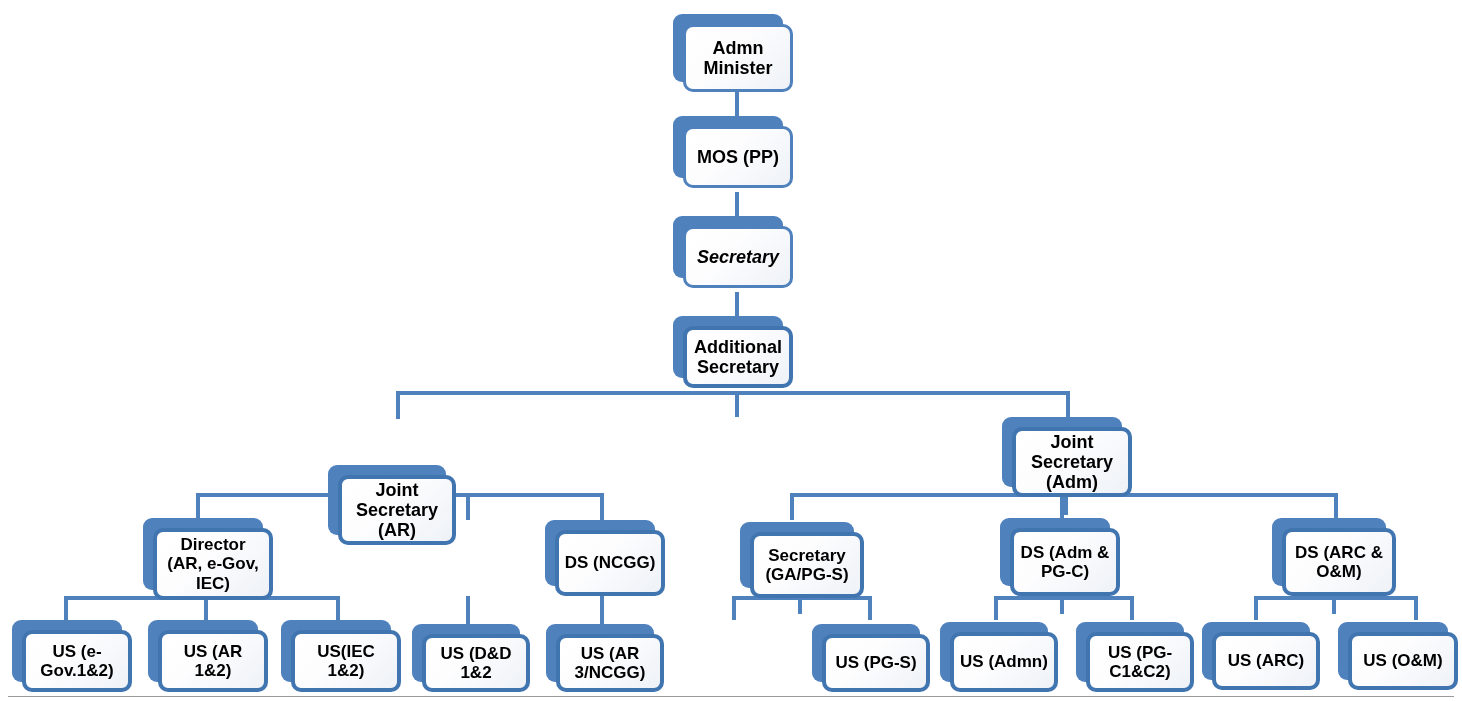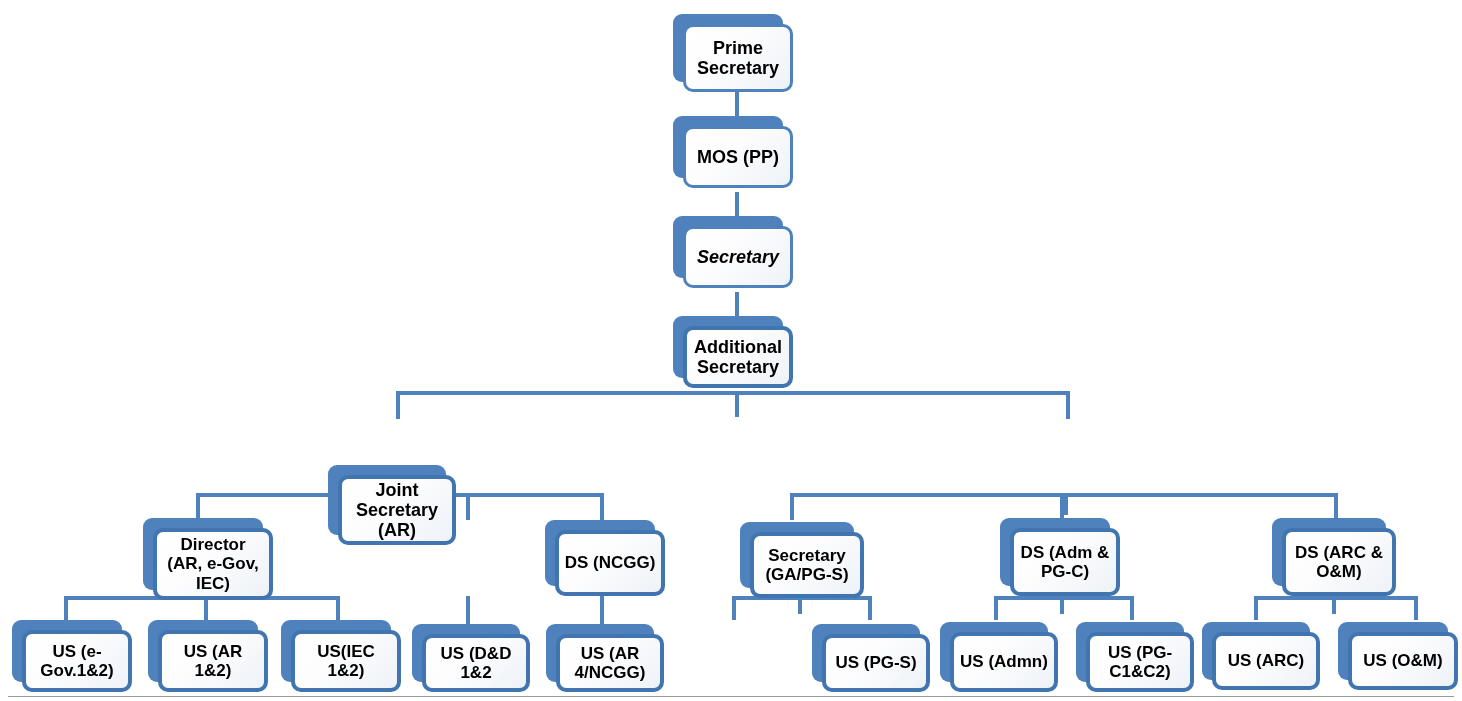--- a/index.html
+++ b/index.html
@@ -121,21 +121,21 @@
   <div class="conn v" style="left:994px; top:596px; height:24px;"></div>
   <div class="conn v" style="left:1130px; top:596px; height:24px;"></div>
 
   <div class="conn v" style="left:1332px; top:596px; height:18px;"></div>
   <div class="conn h" style="left:1254px; top:596px; width:164px;"></div>
   <div class="conn v" style="left:1254px; top:596px; height:24px;"></div>
   <div class="conn v" style="left:1414px; top:596px; height:24px;"></div>
 
   <div class="node t-18" style="left:673px; top:14px; width:110px; height:68px;">
     <div class="shadow"></div>
-    <div class="face">Prime Secretary</div>
+    <div class="face">Admn Minister</div>
   </div>
 
   <div class="node t-18" style="left:673px; top:116px; width:110px; height:62px;">
     <div class="shadow"></div>
     <div class="face">MOS (PP)</div>
   </div>
 
   <div class="node t-18" style="left:673px; top:216px; width:110px; height:62px;">
     <div class="shadow"></div>
     <div class="face italic">Secretary</div>
@@ -144,20 +144,24 @@
   <div class="node t-18 thick" style="left:673px; top:316px; width:110px; height:62px;">
     <div class="shadow"></div>
     <div class="face">Additional Secretary</div>
   </div>
 
   <div class="node t-18 thick" style="left:328px; top:417px; width:118px; height:70px;margin-top:48px;">
     <div class="shadow"></div>
     <div class="face">Joint Secretary (AR)</div>
   </div>
 
+  <div class="node t-18 thick" style="left:1002px; top:417px; width:120px; height:70px;">
+    <div class="shadow"></div>
+    <div class="face">Joint Secretary (Adm)</div>
+  </div>
 
   <div class="node t-17 thick" style="left:143px; top:518px; width:120px; height:72px;">
     <div class="shadow"></div>
     <div class="face">Director (AR, e-Gov, IEC)</div>
   </div>
 
 
   <div class="node t-17 thick" style="left:545px; top:520px; width:110px; height:66px;">
     <div class="shadow"></div>
     <div class="face">DS (NCGG)</div>
@@ -193,21 +197,21 @@
     <div class="face">US(IEC 1&amp;2)</div>
   </div>
 
   <div class="node t-17 thick" style="left:412px; top:624px; width:108px; height:58px;">
     <div class="shadow"></div>
     <div class="face">US (D&amp;D 1&amp;2</div>
   </div>
 
   <div class="node t-17 thick" style="left:546px; top:624px; width:108px; height:58px;">
     <div class="shadow"></div>
-    <div class="face">US (AR 4/NCGG)</div>
+    <div class="face">US (AR 3/NCGG)</div>
   </div>
 
 
   <div class="node t-17 thick" style="left:812px; top:624px; width:108px; height:58px;">
     <div class="shadow"></div>
     <div class="face">US (PG-S)</div>
   </div>
 
   <div class="node t-17 thick" style="left:940px; top:622px; width:108px; height:60px;">
     <div class="shadow"></div>

